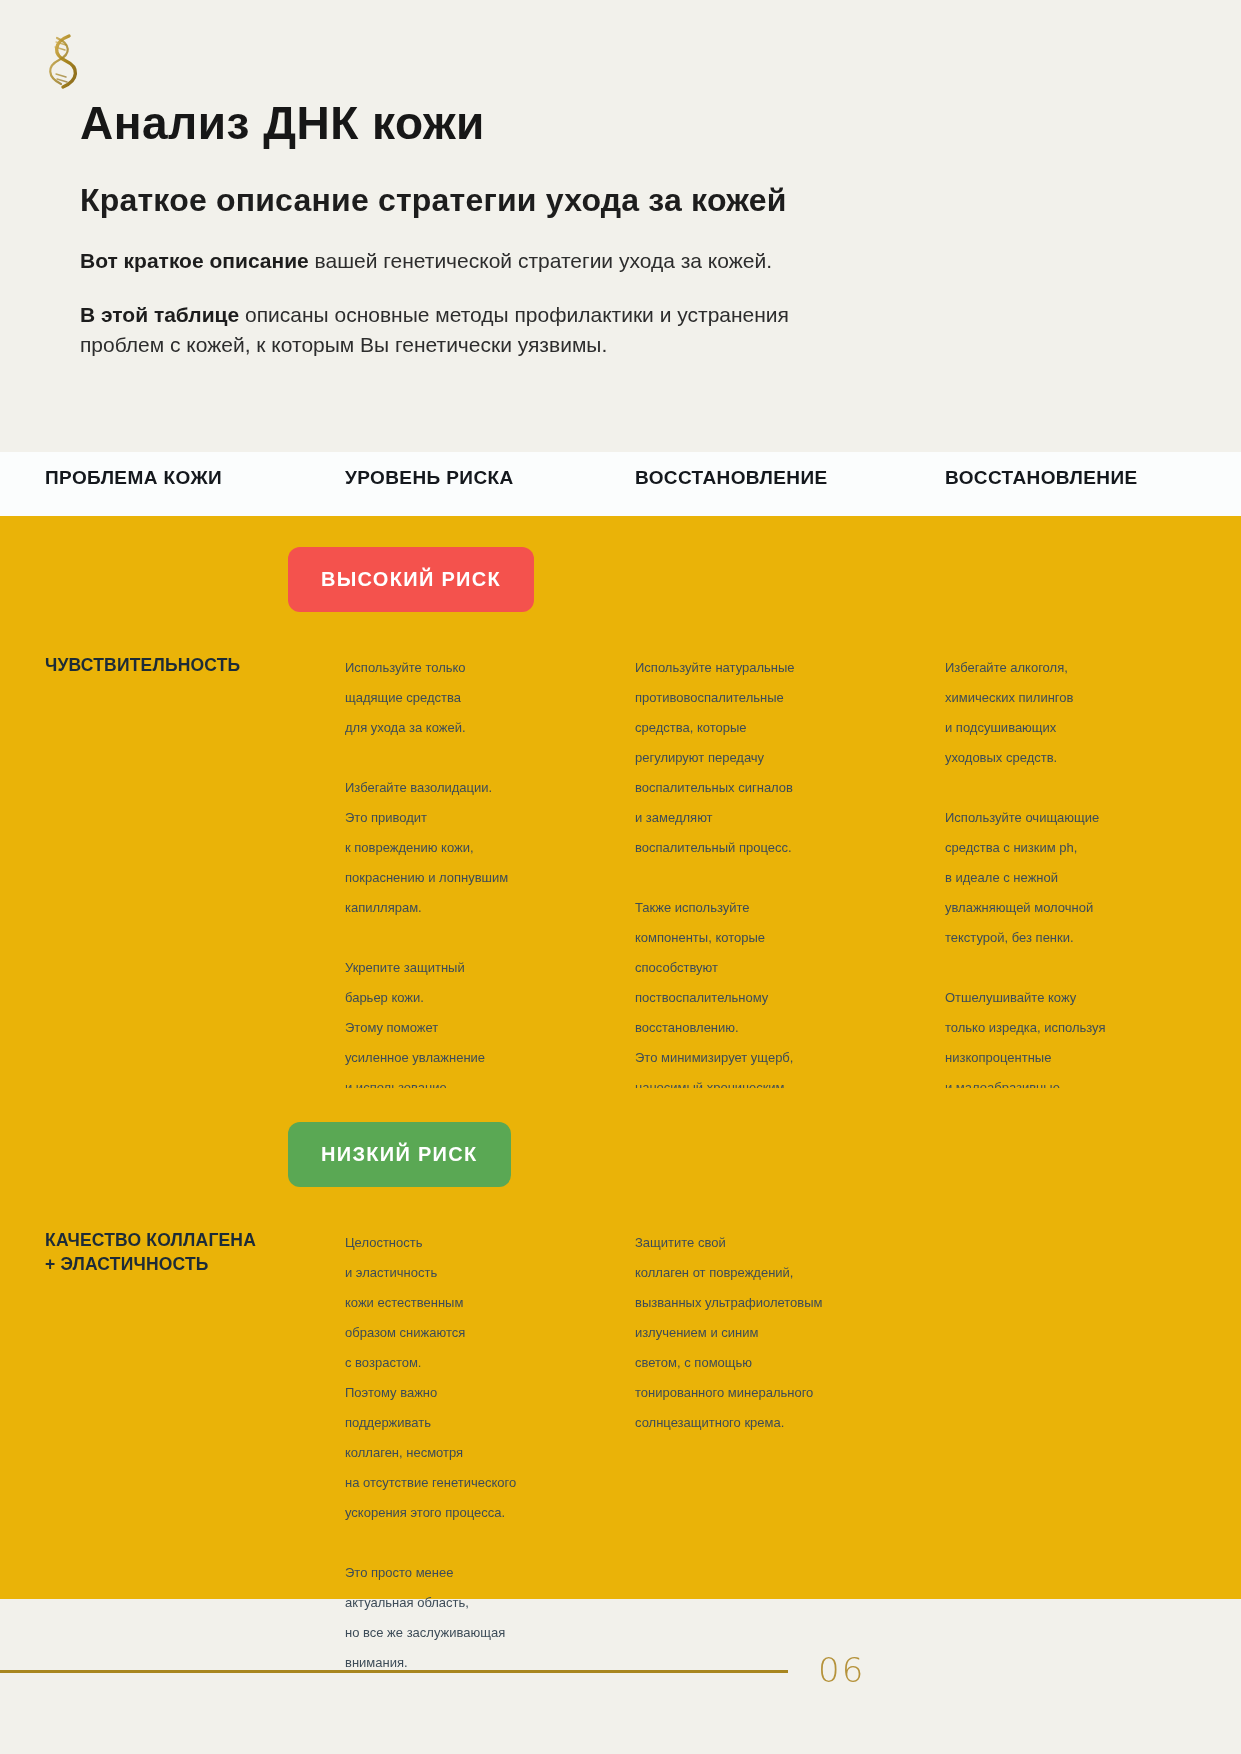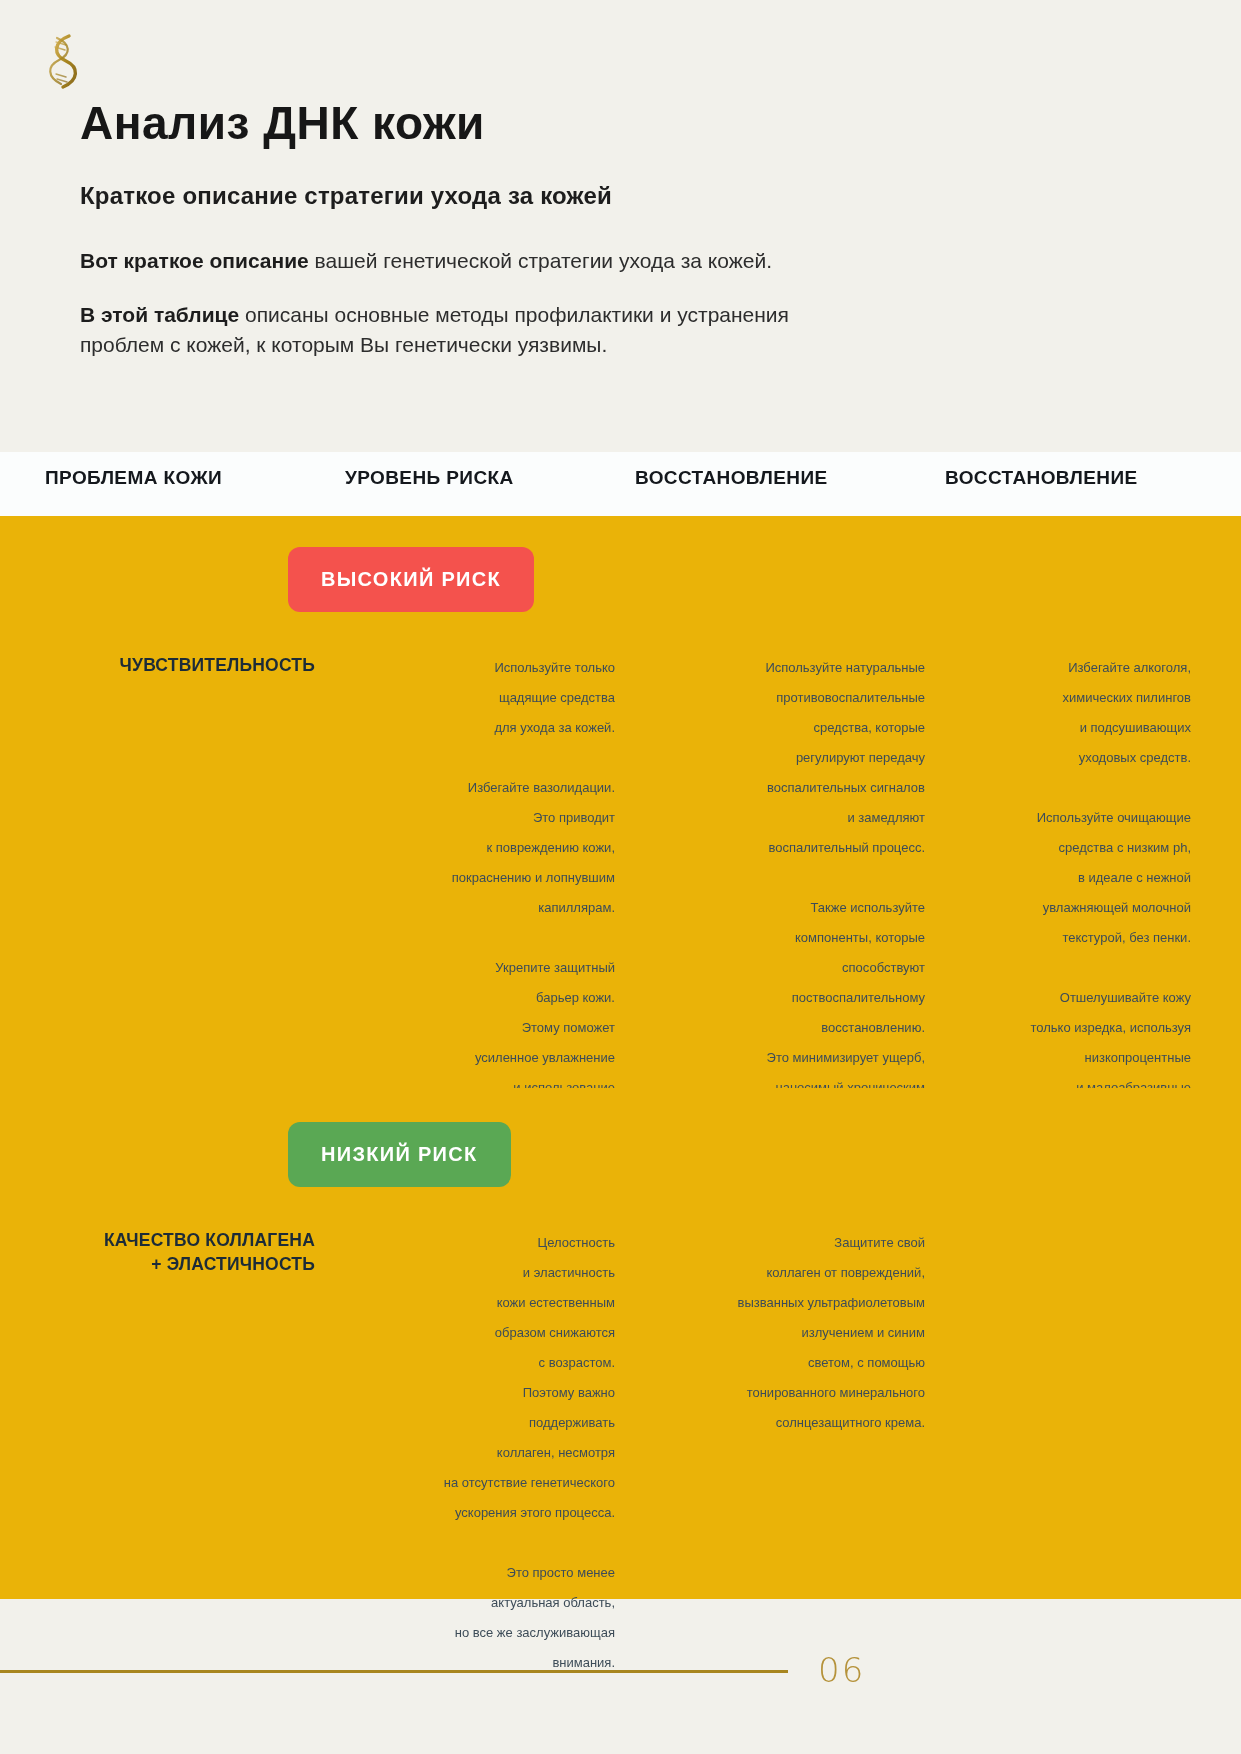--- a/index.html
+++ b/index.html
@@ -11,21 +11,21 @@
     overflow:hidden;
     font-family:"Liberation Sans","DejaVu Sans",sans-serif;
   }
   .logo{position:absolute;left:44px;top:32px;width:40px;height:60px;}
   .title{
     position:absolute;left:80px;top:96px;margin:0;
     font-size:46px;font-weight:800;letter-spacing:0.5px;color:#171717;
   }
   .subtitle{
     position:absolute;left:80px;top:182px;margin:0;
-    font-size:24px;font-weight:800;color:#1d1d1d;letter-spacing:0.2px;
+    font-size:32px;font-weight:800;color:#1d1d1d;letter-spacing:0.2px;
   }
   .intro{
     position:absolute;left:80px;margin:0;width:1020px;
     font-size:21px;line-height:30px;color:#2d2d2d;white-space:pre-line;
   }
   .intro b{font-weight:800;color:#1d1d1d;}
   .intro.p1{top:246px;}
   .intro.p2{top:300px;}
 
   .thead{
@@ -48,21 +48,21 @@
 
   .badge{
     display:inline-block;margin-left:288px;border-radius:12px;
     padding:21px 33px;font-size:20px;font-weight:800;letter-spacing:1.3px;color:#ffffff;
   }
   .badge-high{background:#f4524d;margin-top:31px;}
   .badge-low{background:#5aa854;margin-top:34px;}
 
   .row{
     display:grid;grid-template-columns:300px 290px 310px auto;
-    padding:0 30px 0 45px;margin-top:41px;text-align:right;
+    padding:0 30px 0 45px;margin-top:41px;
   }
   .problem{
     font-size:17.5px;font-weight:800;color:#1c2b38;letter-spacing:0.2px;
     line-height:24px;white-space:pre-line;padding-right:30px;
   }
   .cell{
     font-size:13px;line-height:30px;color:#3d4c58;
     white-space:pre-line;padding-right:20px;
   }
 

